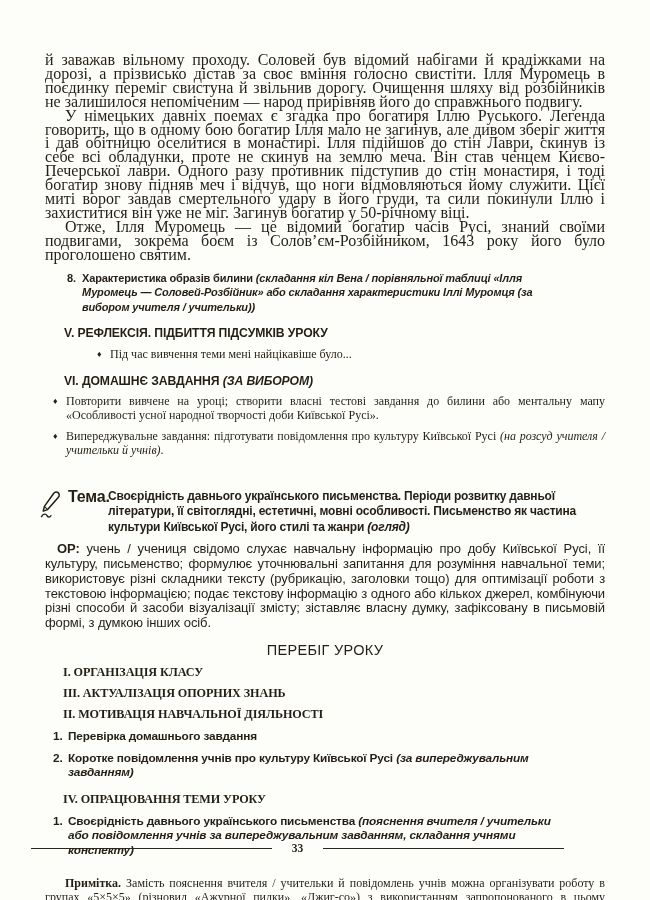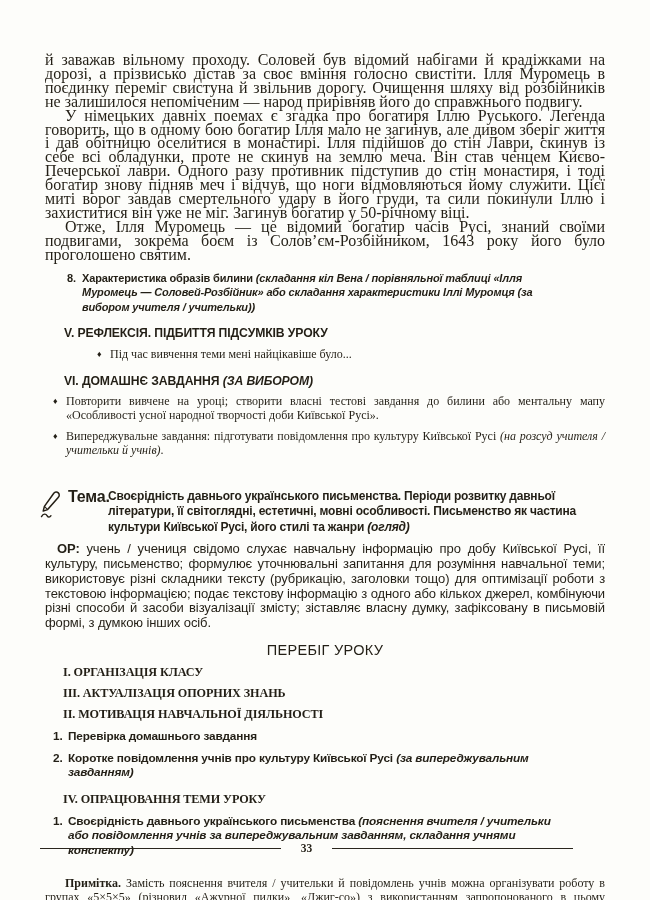--- a/index.html
+++ b/index.html
@@ -84,21 +84,21 @@
   .flow-item .num { flex:none; width:15px; }
   .gap-before { margin-top:14px; }
 
   .note-para { margin-top:20px; font-size:12px; line-height:13.9px; text-align:justify; text-indent:20px; }
   .note-para .note-label { font-weight:bold; }
 
   i { font-style:italic; }
 
   
   .footer {
-    position:absolute; left:40px; top:842px; width:533px;
+    position:absolute; left:31px; top:842px; width:533px;
     display:flex; align-items:center;
   }
   .footer .rule { flex:1; height:0; border-top:1.4px solid #2a261d; }
   .footer .pagenum {
     padding:0 20px; font-weight:bold; font-size:11.5px; line-height:12px;
     transform:translateY(-0.5px);
   }
 </style>
 </head>
 <body>

